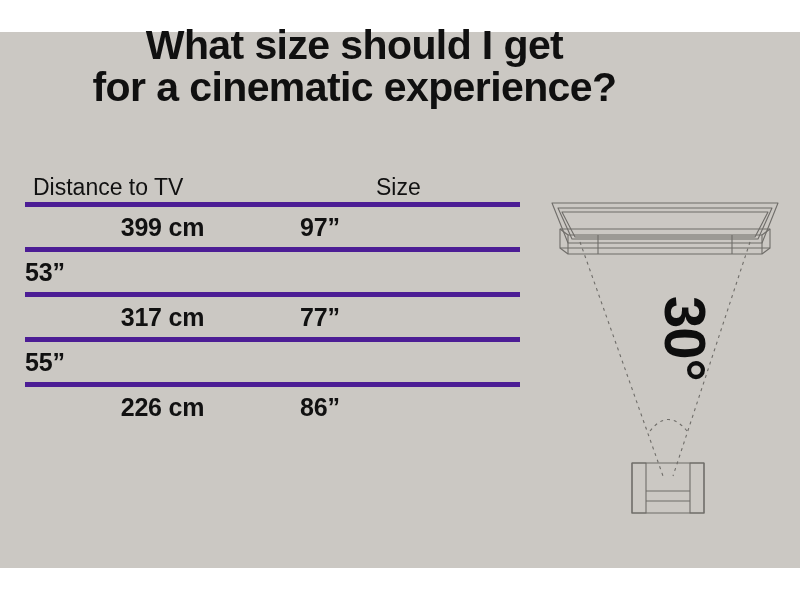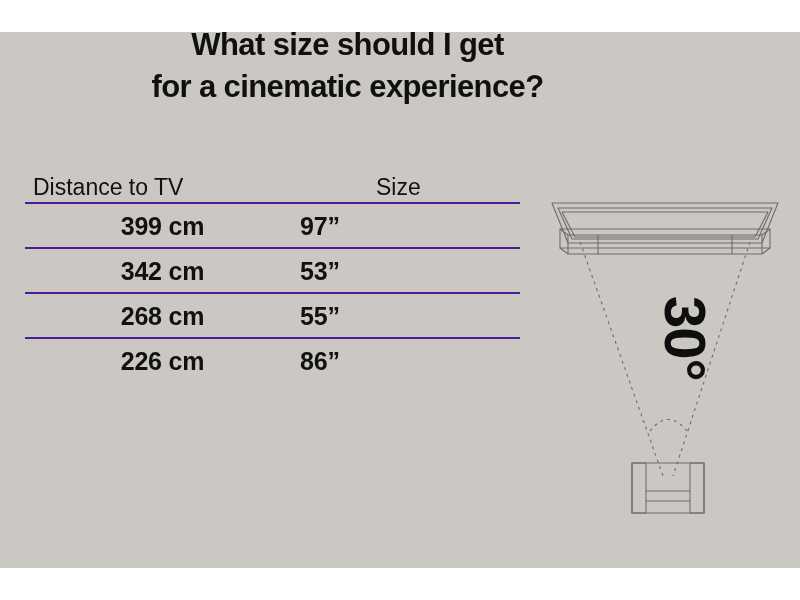--- a/index.html
+++ b/index.html
@@ -17,26 +17,26 @@
   
   #panel {
     position:absolute;
     left:0; top:32px;
     width:800px; height:536px;
     background:#cbc8c3;
   }
   
   #title {
     position:absolute;
-    left:0; top:24px;
+    left:7px; top:24px;
     width:695px;
     text-align:center;
     color:#101010;
     font-weight:bold;
-    font-size:31px;
+    font-size:41px;
     line-height:42px;
     letter-spacing:-0.6px;
   }
   #title .line { display:block; white-space:pre; }
   
   #table {
     position:absolute;
     left:25px; top:158px;
     width:495px;
   }
@@ -52,21 +52,21 @@
     font-weight:500;
     line-height:26px;
     white-space:pre;
   }
   .th.dist { width:275px; text-align:left; padding-left:8px; }
   .th.size { width:220px; text-align:left; padding-left:76px; }
   .row {
     display:flex;
     align-items:center;
     height:45px;
-    border-top:2px solid #4c1d95;
+    border-top:5px solid #4c1d95;
   }
   .row.last { border-bottom:none; }
   .cell {
     color:#111111;
     font-size:25px;
     font-weight:bold;
     line-height:28px;
     white-space:pre;
     letter-spacing:-0.2px;
   }
@@ -111,25 +111,27 @@
     <div class="thead">
       <div class="th dist">Distance to TV</div>
       <div class="th size">Size</div>
     </div>
 
     <div class="row">
       <div class="cell dist">399 cm</div>
       <div class="cell size">97”</div>
     </div>
     <div class="row">
-      <div class="cell dist">342 cm</div>
       <div class="cell size">53”</div>
     </div>
     <div class="row">
-      <div class="cell dist">268 cm</div>
+      <div class="cell dist">317 cm</div>
+      <div class="cell size">77”</div>
+    </div>
+    <div class="row">
       <div class="cell size">55”</div>
     </div>
     <div class="row">
       <div class="cell dist">226 cm</div>
       <div class="cell size">86”</div>
     </div>
 
   </div>
 
   <div id="diagram">

